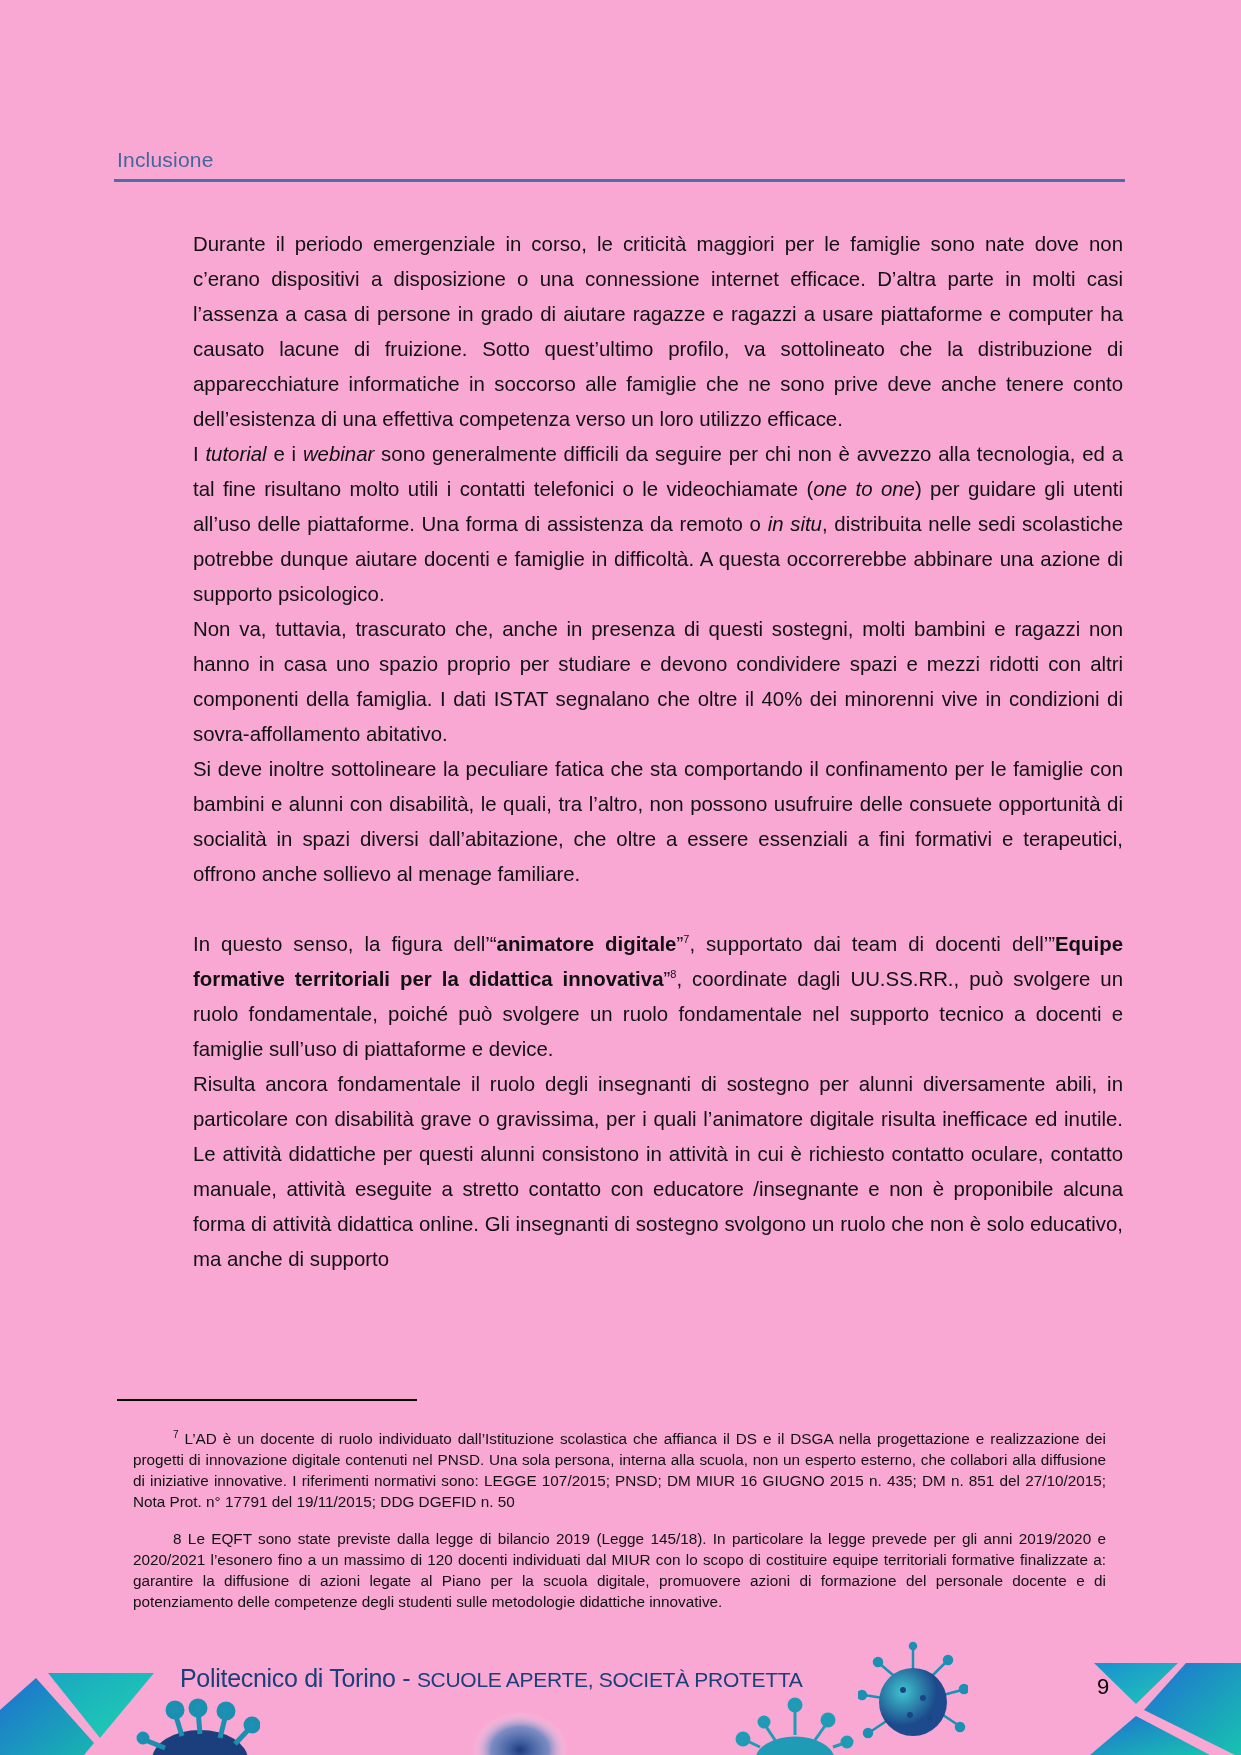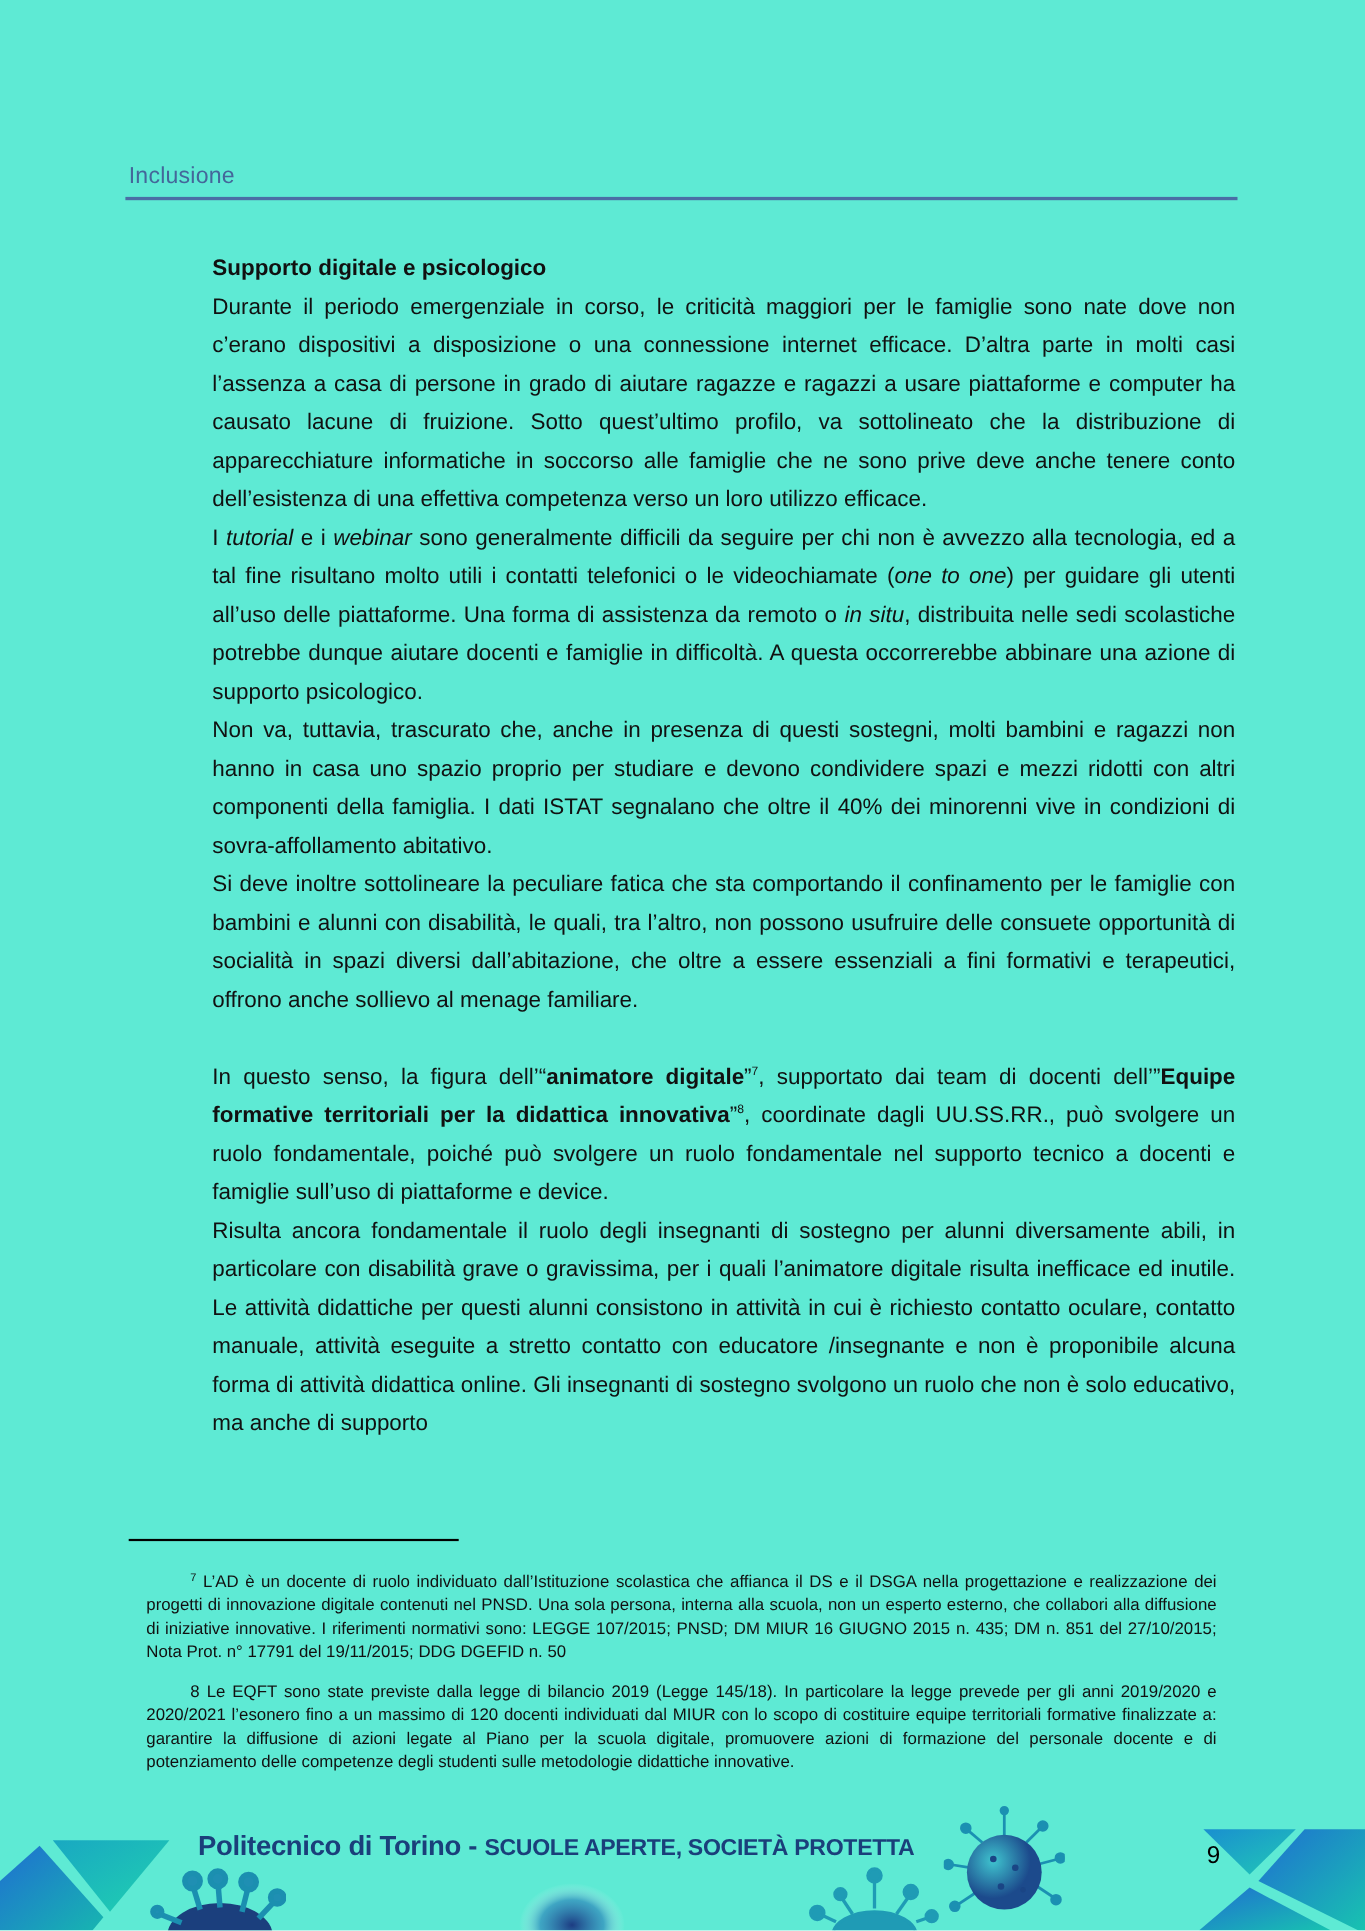--- a/index.html
+++ b/index.html
@@ -1,48 +1,47 @@
 <!DOCTYPE html>
 <html><head>
 <meta charset="utf-8">
 <style>
   html, body { margin:0; padding:0; background:#ffffff; }
   body { width:1241px; height:1755px; position:relative; overflow:hidden; font-family:"Liberation Sans", sans-serif; color:#000; }
-  .page { position:absolute; left:0; top:0; width:1241px; height:1755px; background:#5eead4; }
+  .page { position:absolute; left:0; top:0; width:1241px; height:1755px; background:#f9a8d4; }
 
   .header-title { position:absolute; left:117px; top:148px; font-family:"Liberation Sans", sans-serif; font-size:21px; color:#44679a; letter-spacing:0.2px; }
   .header-rule { position:absolute; left:114px; top:179px; width:1011px; height:3px; background:#4a6ea5; }
 
   .body-text { position:absolute; left:193px; top:227px; width:930px; font-family:"Liberation Sans", sans-serif; font-size:20.4px; line-height:35px; text-align:justify; color:#111; }
   .body-text p { margin:0; }
   .body-text .heading { font-weight:bold; }
   .body-text .spacer { height:35px; }
   .body-text sup { font-size:11px; vertical-align:super; line-height:0; }
 
   .fn-rule { position:absolute; left:117px; top:1399px; width:300px; height:1.5px; background:#000; }
   .footnotes { position:absolute; left:117px; top:1412px; width:1005px; font-family:"Liberation Sans", sans-serif; font-size:15.3px; line-height:21px; color:#111; text-align:justify; }
   .footnotes p { margin:16px; text-indent:40px; }
   .footnotes sup { font-size:10px; vertical-align:super; line-height:0; }
 
   .footer { position:absolute; left:0; top:1640px; width:1241px; height:115px; overflow:hidden; }
-  .footer-title { position:absolute; left:180px; top:24px; font-family:"Liberation Sans", sans-serif; font-weight:bold; font-size:25px; color:#1a3f7a; white-space:nowrap; letter-spacing:-0.3px; }
+  .footer-title { position:absolute; left:180px; top:24px; font-family:"Liberation Sans", sans-serif; font-weight:normal; font-size:25px; color:#1a3f7a; white-space:nowrap; letter-spacing:-0.3px; }
   .footer-title .sub { font-size:21px; }
   .page-number { position:absolute; left:1097px; top:34px; font-family:"Liberation Sans", sans-serif; font-size:22px; color:#000; }
   svg.deco { position:absolute; }
 </style>
 </head>
 <body>
 
 <div class="page">
 
   <div class="header-title">Inclusione</div>
   <div class="header-rule"></div>
 
   <div class="body-text">
-    <p class="heading">Supporto digitale e psicologico</p>
     <p>Durante il periodo emergenziale in corso, le criticità maggiori per le famiglie sono nate dove non c’erano dispositivi a disposizione o una connessione internet efficace. D’altra parte in molti casi l’assenza a casa di persone in grado di aiutare ragazze e ragazzi a usare piattaforme e computer ha causato lacune di fruizione. Sotto quest’ultimo profilo, va sottolineato che la distribuzione di apparecchiature informatiche in soccorso alle famiglie che ne sono prive deve anche tenere conto dell’esistenza di una effettiva competenza verso un loro utilizzo efficace.</p>
     <p><span>I </span><i>tutorial</i><span> e i </span><i>webinar</i><span> sono generalmente difficili da seguire per chi non è avvezzo alla tecnologia, ed a tal fine risultano molto utili i contatti telefonici o le videochiamate (</span><i>one to one</i><span>) per guidare gli utenti all’uso delle piattaforme. Una forma di assistenza da remoto o </span><i>in situ</i><span>, distribuita nelle sedi scolastiche potrebbe dunque aiutare docenti e famiglie in difficoltà. A questa occorrerebbe abbinare una azione di supporto psicologico.</span></p>
     <p>Non va, tuttavia, trascurato che, anche in presenza di questi sostegni, molti bambini e ragazzi non hanno in casa uno spazio proprio per studiare e devono condividere spazi e mezzi ridotti con altri componenti della famiglia. I dati ISTAT segnalano che oltre il 40% dei minorenni vive in condizioni di sovra-affollamento abitativo.</p>
     <p>Si deve inoltre sottolineare la peculiare fatica che sta comportando il confinamento per le famiglie con bambini e alunni con disabilità, le quali, tra l’altro, non possono usufruire delle consuete opportunità di socialità in spazi diversi dall’abitazione, che oltre a essere essenziali a fini formativi e terapeutici, offrono anche sollievo al menage familiare.</p>
     <div class="spacer"></div>
     <p><span>In questo senso, la figura dell’“</span><b>animatore digitale</b><span>”</span><sup>7</sup><span>, supportato dai team di docenti dell’”</span><b>Equipe formative territoriali per la didattica innovativa</b><span>”</span><sup>8</sup><span>, coordinate dagli UU.SS.RR., può svolgere un ruolo fondamentale, poiché può svolgere un ruolo fondamentale nel supporto tecnico a docenti e famiglie sull’uso di piattaforme e device.</span></p>
     <p>Risulta ancora fondamentale il ruolo degli insegnanti di sostegno per alunni diversamente abili, in particolare con disabilità grave o gravissima, per i quali  l’animatore digitale risulta inefficace ed inutile. Le attività didattiche per questi alunni consistono in attività in cui è richiesto contatto oculare, contatto manuale, attività eseguite a stretto contatto con educatore /insegnante e non è proponibile alcuna forma di attività didattica online. Gli insegnanti di sostegno svolgono un ruolo che non è solo educativo, ma anche di supporto</p>
   </div>
 
   <div class="fn-rule"></div>

